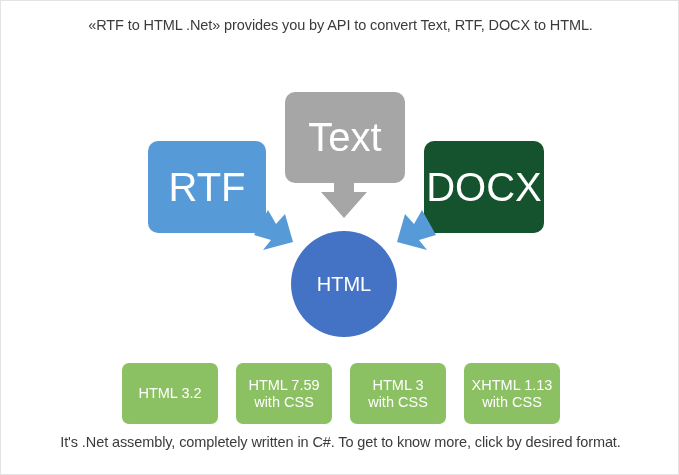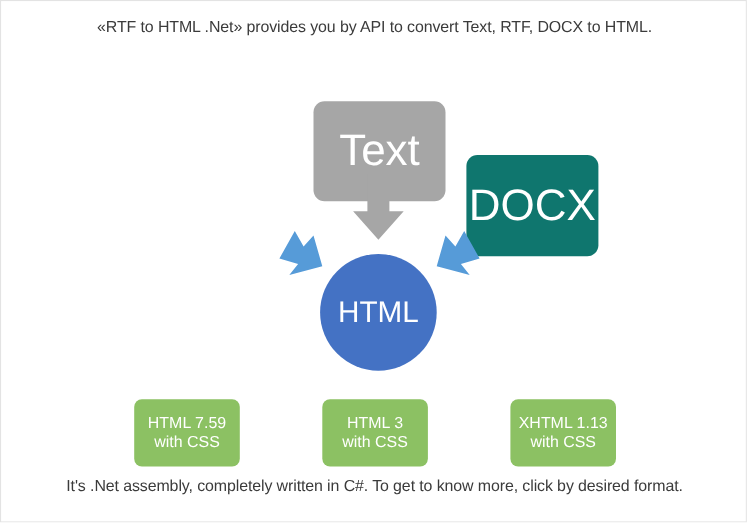--- a/index.html
+++ b/index.html
@@ -53,36 +53,36 @@
   }
   #box-rtf {
     left: 147px;  top: 140px;
     width: 118px; height: 92px;
     background: #569bd8;
     font-size: 40px;
   }
   #box-docx {
     left: 423px;  top: 140px;
     width: 120px; height: 92px;
-    background: #0f766e;
+    background: #14532d;
     font-size: 40px;
   }
 
   
   #circle-html {
     position: absolute;
     left: 290px; top: 230px;
     width: 106px; height: 106px;
     border-radius: 50%;
     background: #4472c4;
     display: flex;
     align-items: center;
     justify-content: center;
     color: #ffffff;
-    font-size: 27px;
+    font-size: 20px;
   }
 
   
   .arrow-svg {
     position: absolute;
     pointer-events: none;
   }
   #arrow-down { left: 318px; top: 157px; }
   #arrow-left  { left: 248px; top: 203px; }
   #arrow-right { left: 388px; top: 203px; }
@@ -118,20 +118,23 @@
 <body>
 
 <div id="stage">
 
   <div class="caption" id="caption-top">«RTF to HTML .Net» provides you by API to convert Text, RTF, DOCX to HTML.</div>
 
   <div class="src-box" id="box-text">
     <span>Text</span>
   </div>
 
+  <div class="src-box" id="box-rtf">
+    <span>RTF</span>
+  </div>
 
   <div class="src-box" id="box-docx">
     <span>DOCX</span>
   </div>
 
   <svg class="arrow-svg" id="arrow-down" width="50" height="62" viewBox="0 0 50 62">
     <polygon points="15,0 35,0 35,34 48,34 25,60 2,34 15,34" fill="#a6a6a6"></polygon>
   </svg>
 
   <svg class="arrow-svg" id="arrow-left" width="52" height="52" viewBox="0 0 52 52">
@@ -141,20 +144,23 @@
   <svg class="arrow-svg" id="arrow-right" width="52" height="52" viewBox="0 0 52 52">
     <polygon fill="#569bd8" points="33,6 25,20 16,10 8,38 38,46 30,36 47,31"></polygon>
   </svg>
 
   <div id="circle-html">
     <span>HTML</span>
   </div>
 
   <div id="output-row">
 
+    <div class="out-box">
+      <span>HTML 3.2</span>
+    </div>
 
     <div class="out-box">
       <span>HTML 7.59</span>
       <span>with CSS</span>
     </div>
 
     <div class="out-box">
       <span>HTML 3</span>
       <span>with CSS</span>
     </div>

